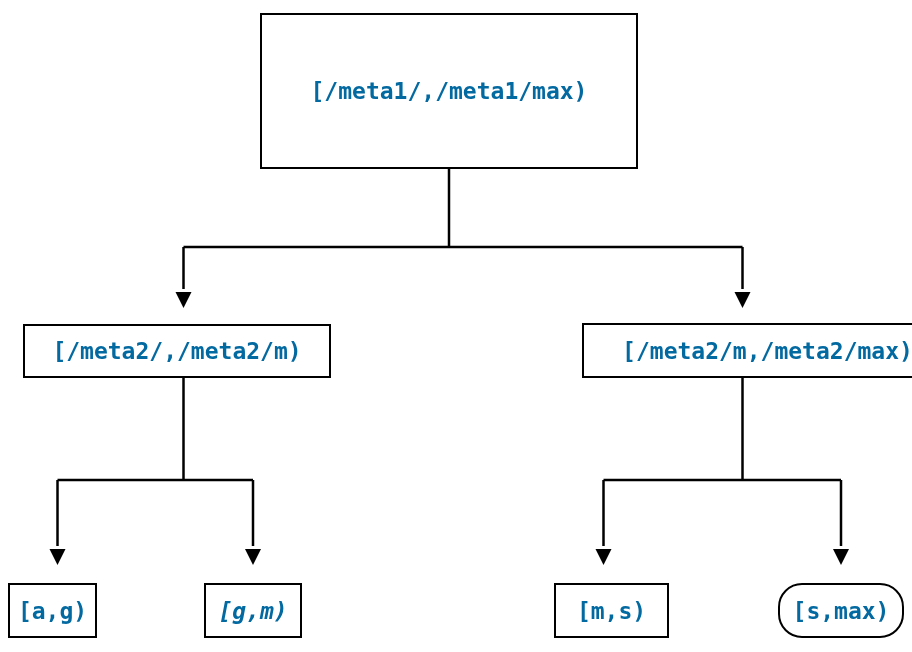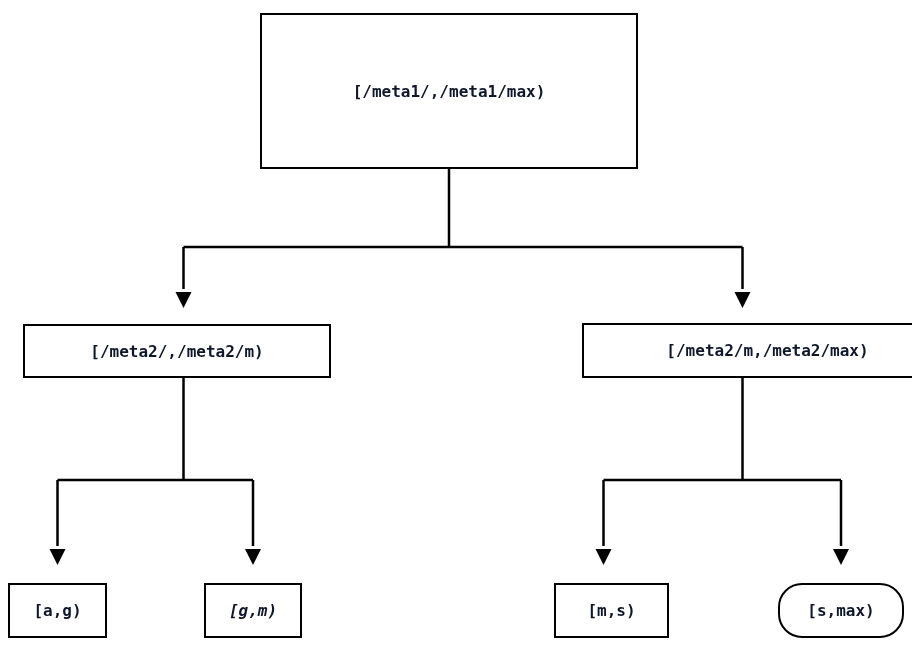--- a/index.html
+++ b/index.html
@@ -29,34 +29,34 @@
   }
   .edges-svg polygon {
     fill: #000000;
     stroke: none;
   }
   .node {
     position: absolute;
     box-sizing: border-box;
     border: 2.5px solid #000000;
     background: #ffffff;
-    color: #0f172a;
+    color: #0369a1;
     display: flex;
     align-items: center;
     justify-content: center;
-    font-size: 16px;
+    font-size: 23px;
     font-weight: bold;
     white-space: nowrap;
     letter-spacing: 0;
   }
   
   .node-root       { left: 260px; top: 13px;  width: 378px; height: 156px; }
   .node-meta2-low  { left: 23px;  top: 324px; width: 308px; height: 54px;  }
   .node-meta2-high { left: 582px; top: 323px; width: 371px; height: 55px; text-align: right;  }
-  .node-leaf-ag    { left: 8px;   top: 583px; width: 99px;  height: 55px;  }
+  .node-leaf-ag    { left: 8px;   top: 583px; width: 89px;  height: 55px;  }
   .node-leaf-gm    { left: 204px; top: 583px; width: 98px;  height: 55px; font-style: italic;  }
   .node-leaf-ms    { left: 554px; top: 583px; width: 115px;  height: 55px;  }
   .node-leaf-smax  { left: 778px; top: 583px; width: 126px; height: 55px; border-radius: 24px;  }
 </style>
 </head>
 <body>
 
 <div class="canvas">
 
   <svg class="edges-svg" viewBox="0 0 912 652">

